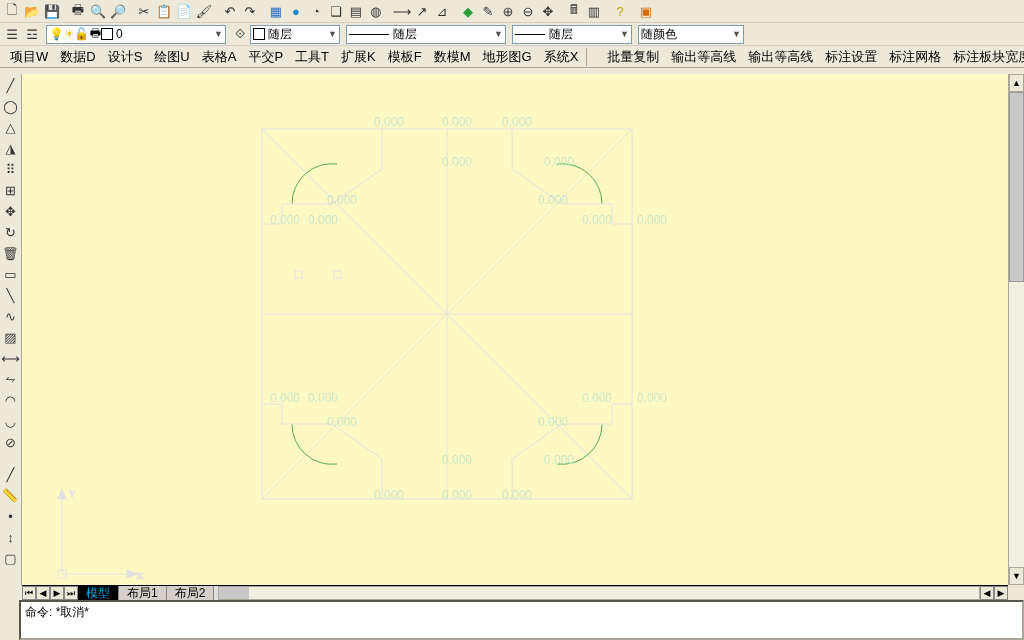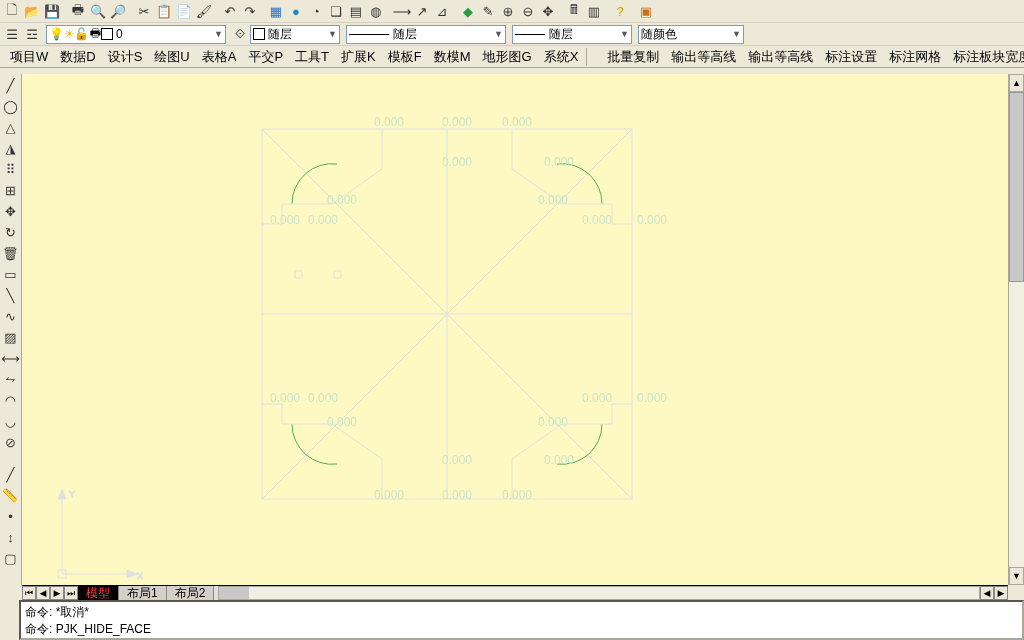--- a/index.html
+++ b/index.html
@@ -32,21 +32,21 @@
 
 .rscroll { position:absolute; right:0; top:74px; width:16px; bottom:55px; background:#ece9d8; border-left:1px solid #aca899; }
 .rscroll .track { position:absolute; top:18px; bottom:18px; left:0; right:0; background:#f1efe2; }
 .rscroll .thumb { position:absolute; top:0; left:0; right:0; height:40%; background:#c8c8c8; border:1px solid #999; }
 .rscroll .arr { position:absolute; left:0; right:0; height:18px; background:#ece9d8; border:1px solid #aca899; text-align:center; font-size:9px; line-height:16px; }
 
 
 .tabstrip { position:absolute; left:22px; right:16px; bottom:40px; height:15px; background:#e0e0e0; border-top:1px solid #000; display:flex; align-items:center; font-size:11px; }
 .tabstrip .nav { width:14px; height:14px; border:1px solid #888; background:#ece9d8; text-align:center; line-height:12px; font-size:9px; cursor:pointer; }
 .tabstrip .tab { padding:0 8px; height:14px; line-height:14px; background:#d4d0c8; border-right:1px solid #888; cursor:pointer; }
-.tabstrip .tab.active { background:#000; color:#ef4444; }
+.tabstrip .tab.active { background:#000; color:#0ea5e9; }
 .tabstrip .hscroll { flex:1; height:14px; background:#f1efe2; border:1px solid #aca899; margin-left:4px; position:relative; }
 .tabstrip .hscroll .inner { position:absolute; left:0; top:0; bottom:0; width:30px; background:#c8c8c8; }
 
 
 .cmdwin { position:absolute; left:8px; right:0; bottom:0; height:40px; background:#fff; border:2px inset #aca899; padding:2px 4px; font-family:"SimSun",monospace; font-size:12px; overflow:hidden;margin-left:11px; }
 .cmdwin div { white-space:nowrap; }
 
 
 .dimlabel { font:9px sans-serif; fill:#c8e6c9; }
 </style>
@@ -263,14 +263,13 @@
   <div class="tab">布局2</div>
   <div class="hscroll">
       <div class="inner"></div>
     </div>
   <div class="nav">◀</div>
   <div class="nav">▶</div>
 </div>
 
 <div class="cmdwin">
   <div>命令: *取消*</div>
-  <div>命令: PJK_HIDE_FACE</div>
 </div>
 
 </body></html>

